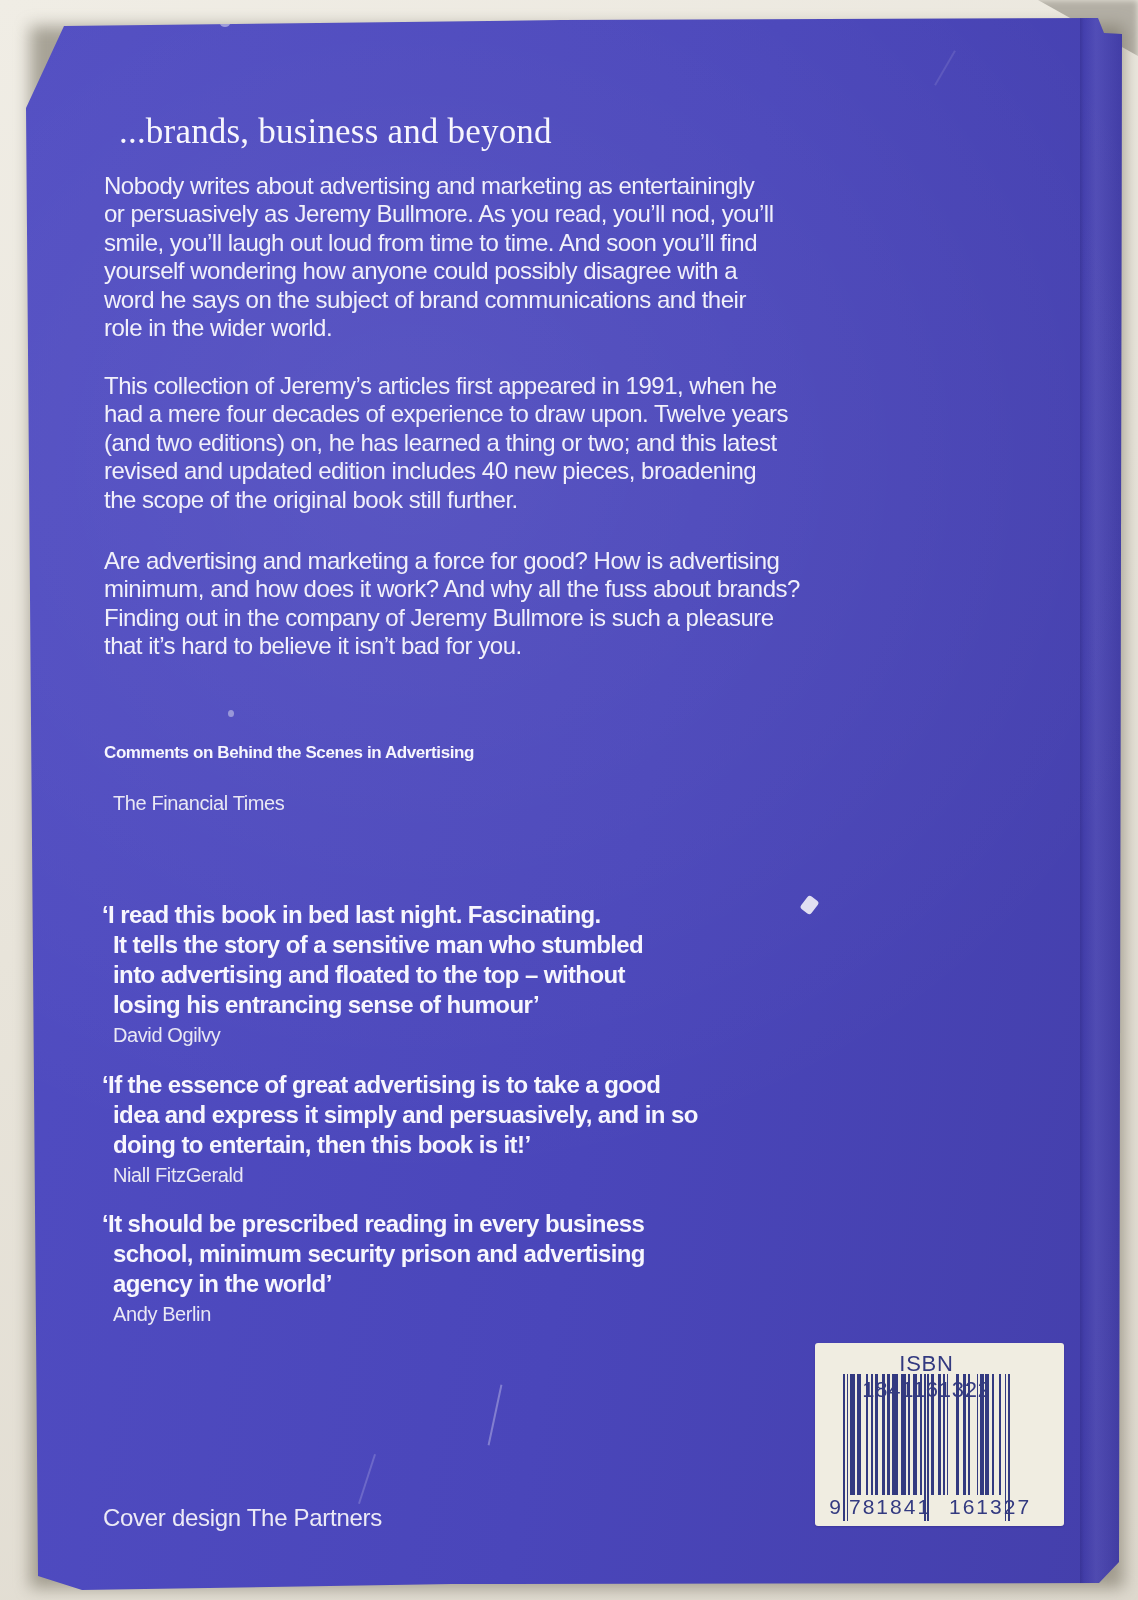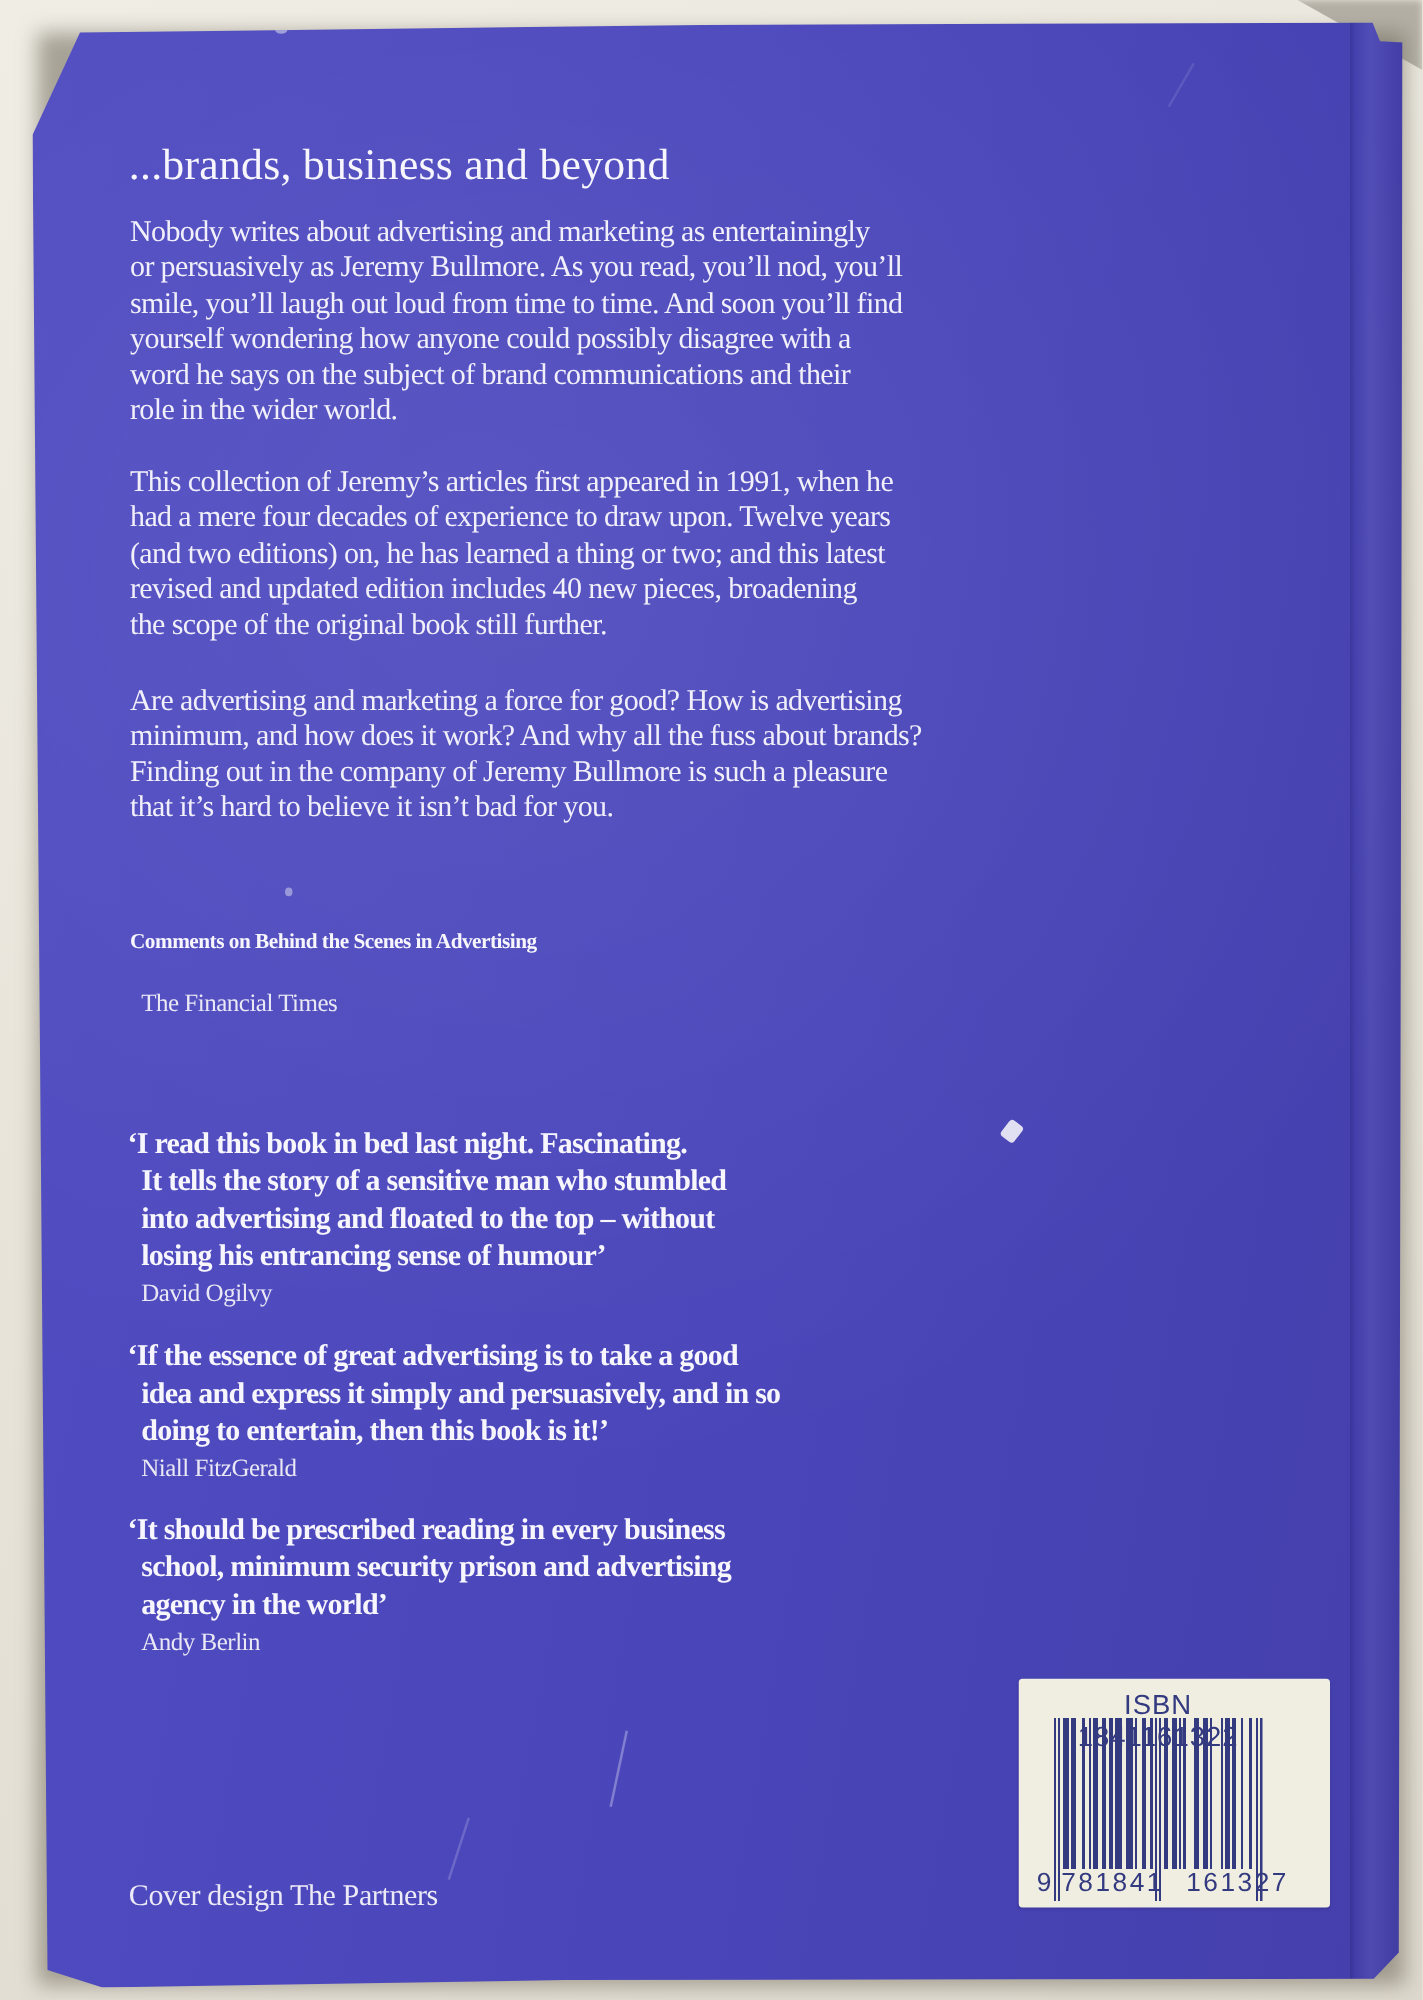--- a/index.html
+++ b/index.html
@@ -40,23 +40,23 @@
     );
     color: #f4f3fb;
   }
   
   .edge-strip {
     position: absolute; left: 1058px; top: 0; width: 46px; height: 100%;
     background: linear-gradient(90deg,
       rgba(25,20,90,0.25) 0, rgba(25,20,90,0.06) 4px,
       rgba(255,255,255,0.06) 16px, rgba(20,15,80,0.14) 100%);
   }
-  h1, h2, p { margin: 0; font-family: Liberation Serif, serif; }
+  h1, h2, p { margin: 0; }
   .title {
-    position: absolute; left: 81px; top: 96px; width: 900px;
+    position: absolute; left: 97px; top: 96px; width: 900px;
     font-family: "Liberation Serif", "DejaVu Serif", serif;
     font-size: 35px; font-weight: normal; line-height: 40px;
     letter-spacing: 0.2px; color: #f7f6fd;
   }
   .para {
     position: absolute; left: 82px; width: 860px;
     font-size: 24px; line-height: 28.4px; letter-spacing: -0.5px;
     white-space: pre-line; color: #f1f0fa;
   }
   .p1 { top: 156px; }

